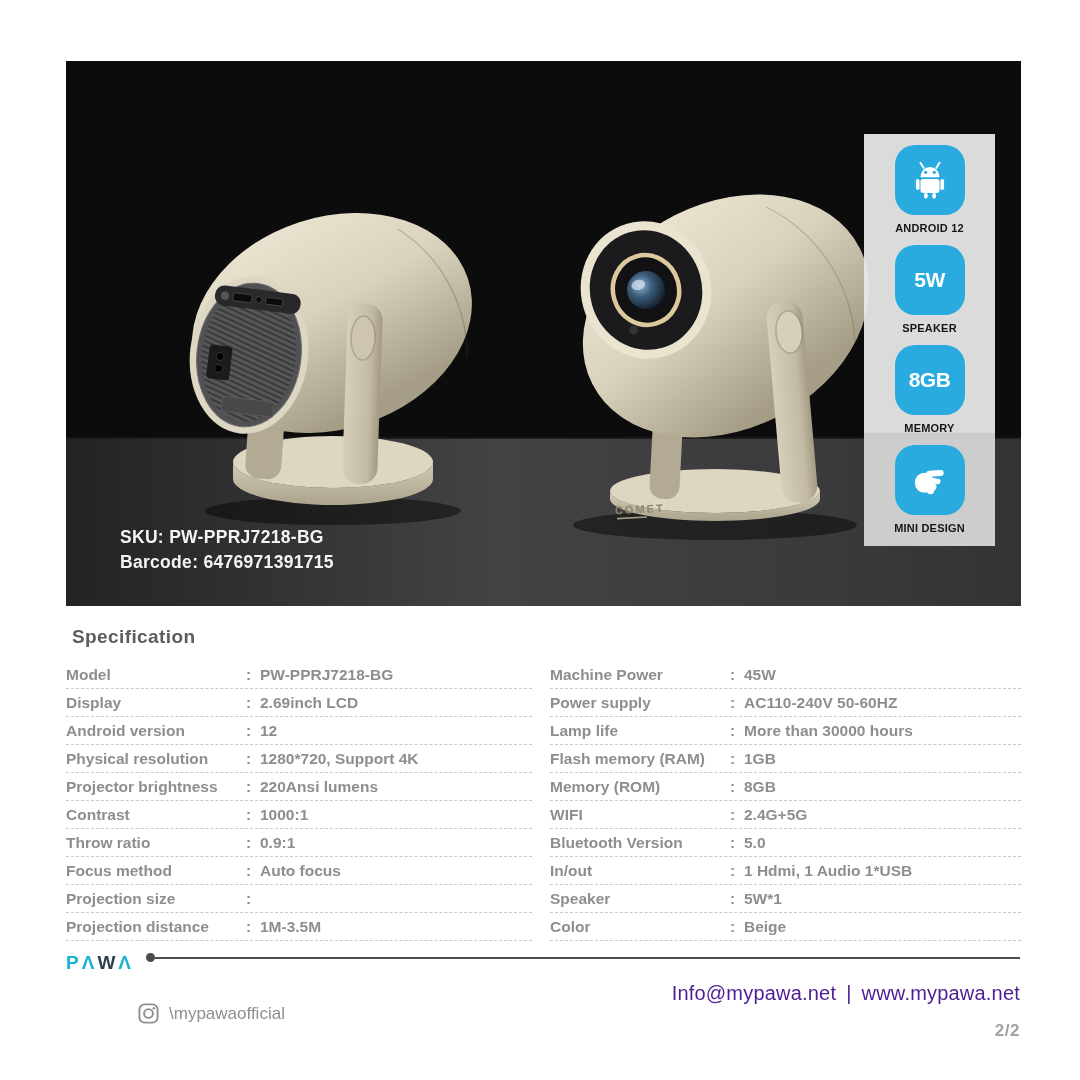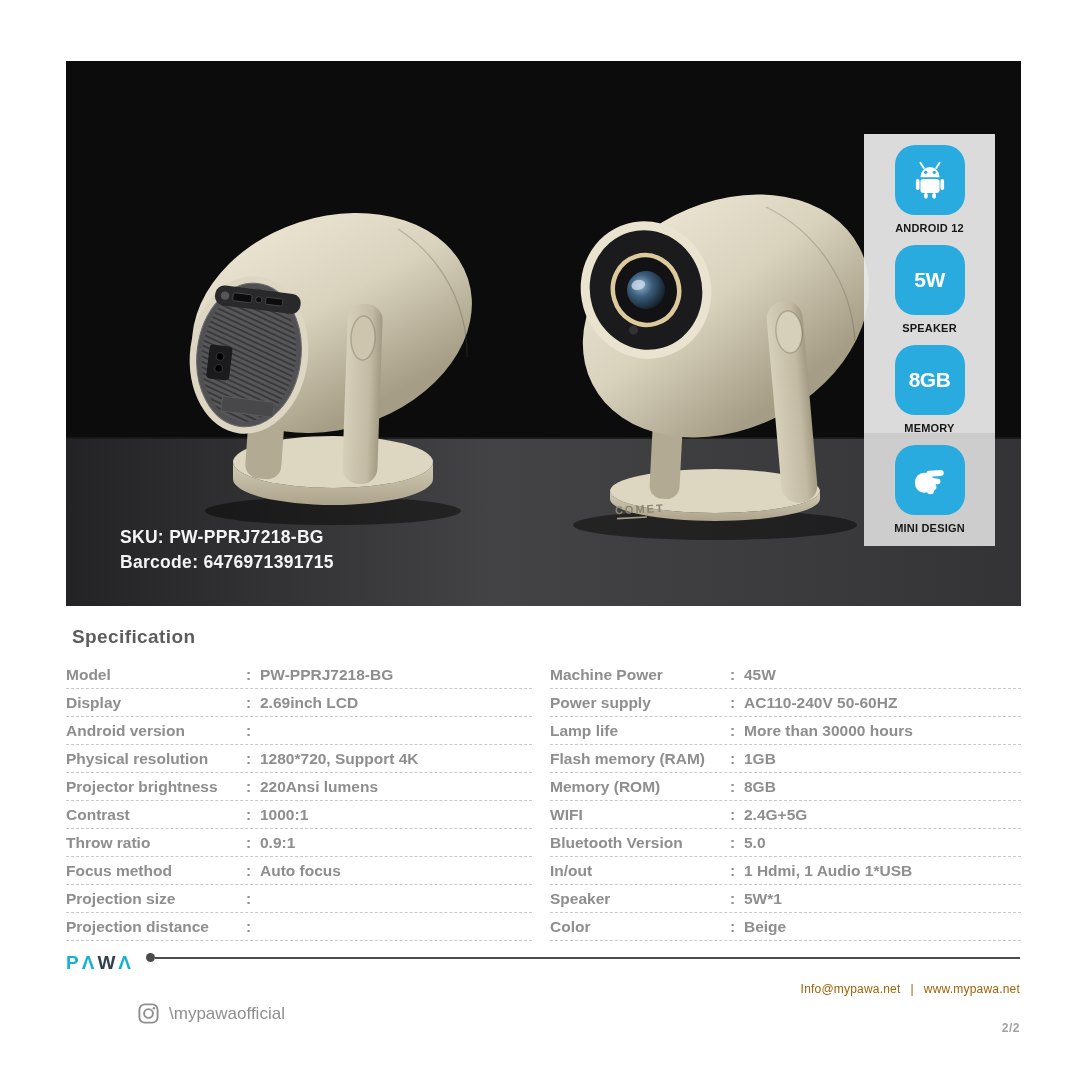--- a/index.html
+++ b/index.html
@@ -38,23 +38,23 @@
   .brand-row{position:absolute;left:66px;top:953px;right:60px;display:flex;align-items:flex-start;height:22px;}
   .pawa-logo{font-size:19px;font-weight:700;letter-spacing:3px;line-height:1;}
   .pawa-c{color:#17b2d3;}
   .pawa-d{color:#32404e;}
   .rule{flex:1;display:flex;align-items:center;margin-left:12px;}
   .rule .dot{width:9px;height:9px;border-radius:50%;background:#4c4c4e;flex:0 0 9px;}
   .rule .line{flex:1;height:2px;background:#4c4c4e;}
   .footer-bottom{position:absolute;left:66px;right:60px;top:982px;display:flex;justify-content:space-between;align-items:flex-start;}
   .insta{margin-left:71px;display:flex;align-items:center;gap:9px;color:#8f8f8f;font-size:17px;margin-top:20px;}
   .insta svg{display:block;}
-  .contact{color:#a16207;font-size:12px;letter-spacing:0.2px;}
+  .contact{color:#4c1d95;font-size:20px;letter-spacing:0.2px;}
   .contact .sep{margin:0 10px;}
-  .page-num{position:absolute;right:60px;top:1021px;font-size:12px;font-weight:700;color:#a2a2a2;letter-spacing:0.5px;}
+  .page-num{position:absolute;right:60px;top:1021px;font-size:17px;font-weight:700;color:#a2a2a2;letter-spacing:0.5px;}
 </style>
 </head>
 <body>
 
 <div class="page">
 
   <div class="hero">
     <svg class="scene" viewBox="0 0 955 545" preserveAspectRatio="none">
       <defs>
         <linearGradient id="floorG" x1="0" y1="0" x2="1" y2="0">
@@ -208,20 +208,21 @@
             <span class="val">PW-PPRJ7218-BG</span>
           </div>
         <div class="spec-row">
             <span class="lbl">Display</span>
             <span class="colon">:</span>
             <span class="val">2.69inch LCD</span>
           </div>
         <div class="spec-row">
             <span class="lbl">Android version</span>
             <span class="colon">:</span>
+            <span class="val">12</span>
           </div>
         <div class="spec-row">
             <span class="lbl">Physical resolution</span>
             <span class="colon">:</span>
             <span class="val">1280*720, Support 4K</span>
           </div>
         <div class="spec-row">
             <span class="lbl">Projector brightness</span>
             <span class="colon">:</span>
             <span class="val">220Ansi lumens</span>
@@ -241,20 +242,21 @@
             <span class="colon">:</span>
             <span class="val">Auto focus</span>
           </div>
         <div class="spec-row">
             <span class="lbl">Projection size</span>
             <span class="colon">:</span>
           </div>
         <div class="spec-row">
             <span class="lbl">Projection distance</span>
             <span class="colon">:</span>
+            <span class="val">1M-3.5M</span>
           </div>
       </div>
       <div class="spec-col">
         <div class="spec-row">
             <span class="lbl">Machine Power</span>
             <span class="colon">:</span>
             <span class="val">45W</span>
           </div>
         <div class="spec-row">
             <span class="lbl">Power supply</span>

